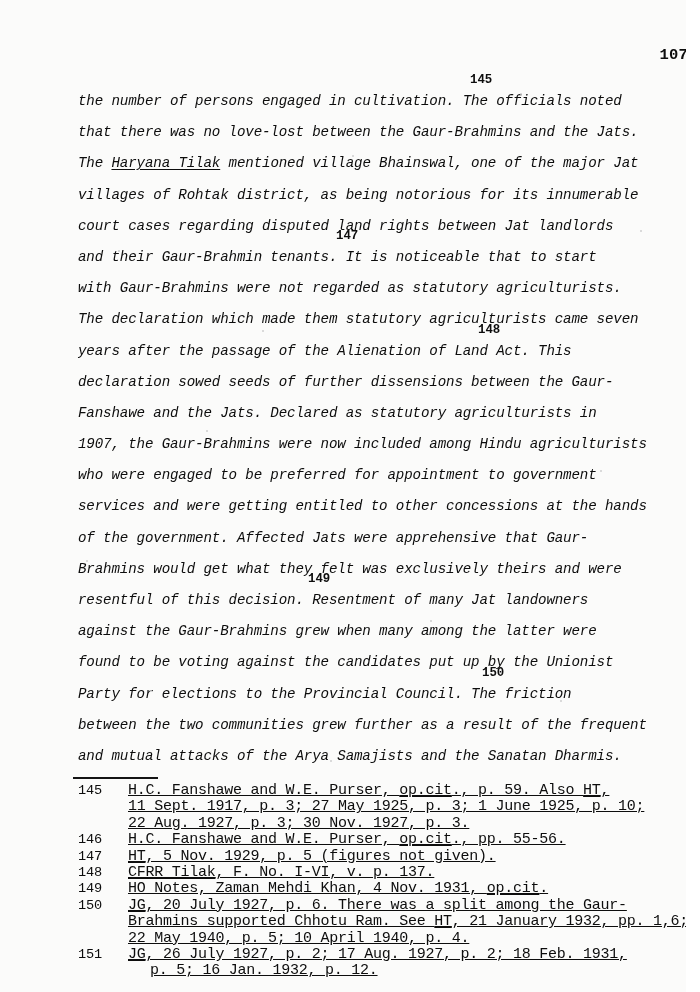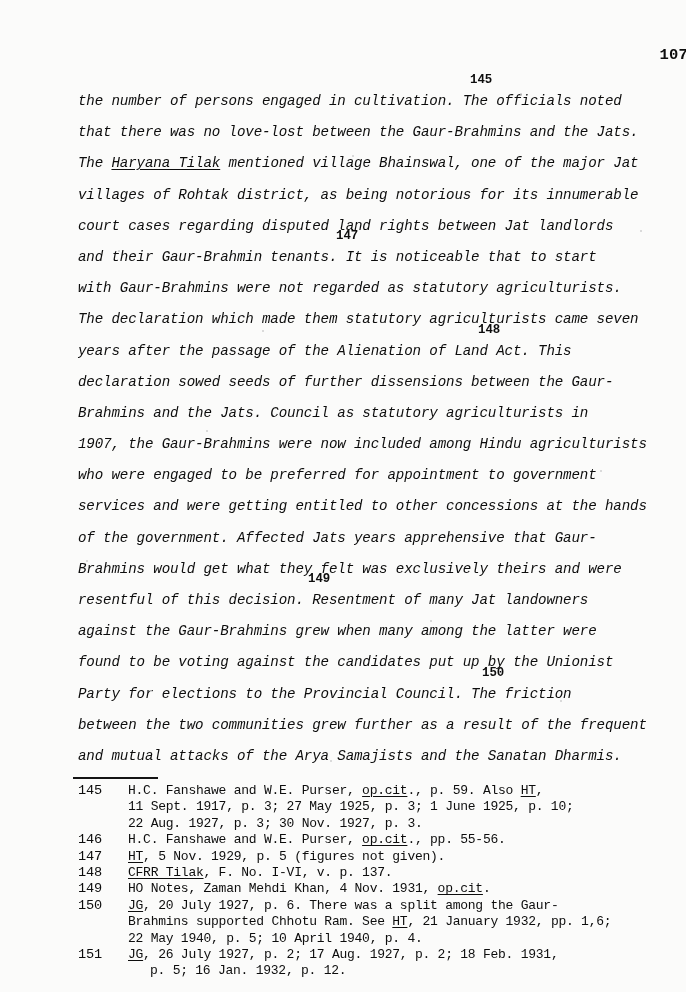--- a/index.html
+++ b/index.html
@@ -88,24 +88,25 @@
   .fn-num {
     position: absolute;
     left: 0;
     top: 0;
     width: 44px;
     font-size: 13.6px;
     line-height: 16.4px;
     letter-spacing: -0.1px;
   }
   .fn-line {
-    font-size: 13px;
+    font-size: 15px;
     line-height: 16.4px;
     white-space: nowrap;
     letter-spacing: -0.25px;
+    text-decoration: underline;
   }
   .fn-line.deep {
     padding-left: 22px;
   }
 
   
   .speck {
     position: absolute;
     width: 2px;
     height: 2px;
@@ -125,25 +126,25 @@
       <div class="line"><span class="txt">the number of persons engaged in cultivation.  The officials noted</span><span class="sup" style="left: 392px;">145</span></div>
       <div class="line"><span class="txt">that there was no love-lost between the Gaur-Brahmins and the Jats.</span><span class="sup" style="left: 617px;">146</span></div>
       <div class="line"><span class="txt">The </span><span class="txt u">Haryana Tilak</span><span class="txt"> mentioned village Bhainswal, one of the major Jat</span></div>
       <div class="line"><span class="txt">villages of Rohtak district, as being notorious for its innumerable</span></div>
       <div class="line"><span class="txt">court cases regarding disputed land rights between Jat landlords</span></div>
       <div class="line"><span class="txt">and their Gaur-Brahmin tenants.    It is noticeable that to start</span><span class="sup" style="left: 258px;">147</span></div>
       <div class="line"><span class="txt">with Gaur-Brahmins were not regarded as statutory agriculturists.</span></div>
       <div class="line"><span class="txt">The declaration which made them statutory agriculturists came seven</span></div>
       <div class="line"><span class="txt">years after the passage of the Alienation of Land Act.   This</span><span class="sup" style="left: 400px;">148</span></div>
       <div class="line"><span class="txt">declaration sowed seeds of further dissensions between the Gaur-</span></div>
-      <div class="line"><span class="txt">Brahmins and the Jats.  Council as statutory agriculturists in</span></div>
+      <div class="line"><span class="txt">Fanshawe and the Jats.  Declared as statutory agriculturists in</span></div>
       <div class="line"><span class="txt">1907, the Gaur-Brahmins were now included among Hindu agriculturists</span></div>
       <div class="line"><span class="txt">who were engaged to be preferred for appointment to government</span></div>
       <div class="line"><span class="txt">services and were getting entitled to other concessions at the hands</span></div>
-      <div class="line"><span class="txt">of the government.  Affected Jats years apprehensive that Gaur-</span></div>
+      <div class="line"><span class="txt">of the government.  Affected Jats were apprehensive that Gaur-</span></div>
       <div class="line"><span class="txt">Brahmins would get what they felt was exclusively theirs and were</span></div>
       <div class="line"><span class="txt">resentful of this decision.   Resentment of many Jat landowners</span><span class="sup" style="left: 230px;">149</span></div>
       <div class="line"><span class="txt">against the Gaur-Brahmins grew when many among the latter were</span></div>
       <div class="line"><span class="txt">found to be voting against the candidates put up by the Unionist</span></div>
       <div class="line"><span class="txt">Party for elections to the Provincial Council.   The friction</span><span class="sup" style="left: 404px;">150</span></div>
       <div class="line"><span class="txt">between the two communities grew further as a result of the frequent</span></div>
       <div class="line"><span class="txt">and mutual attacks of the Arya Samajists and the Sanatan Dharmis.</span><span class="sup" style="left: 617px;">151</span></div>
     </div>
 
   <div class="fn-rule"></div>

